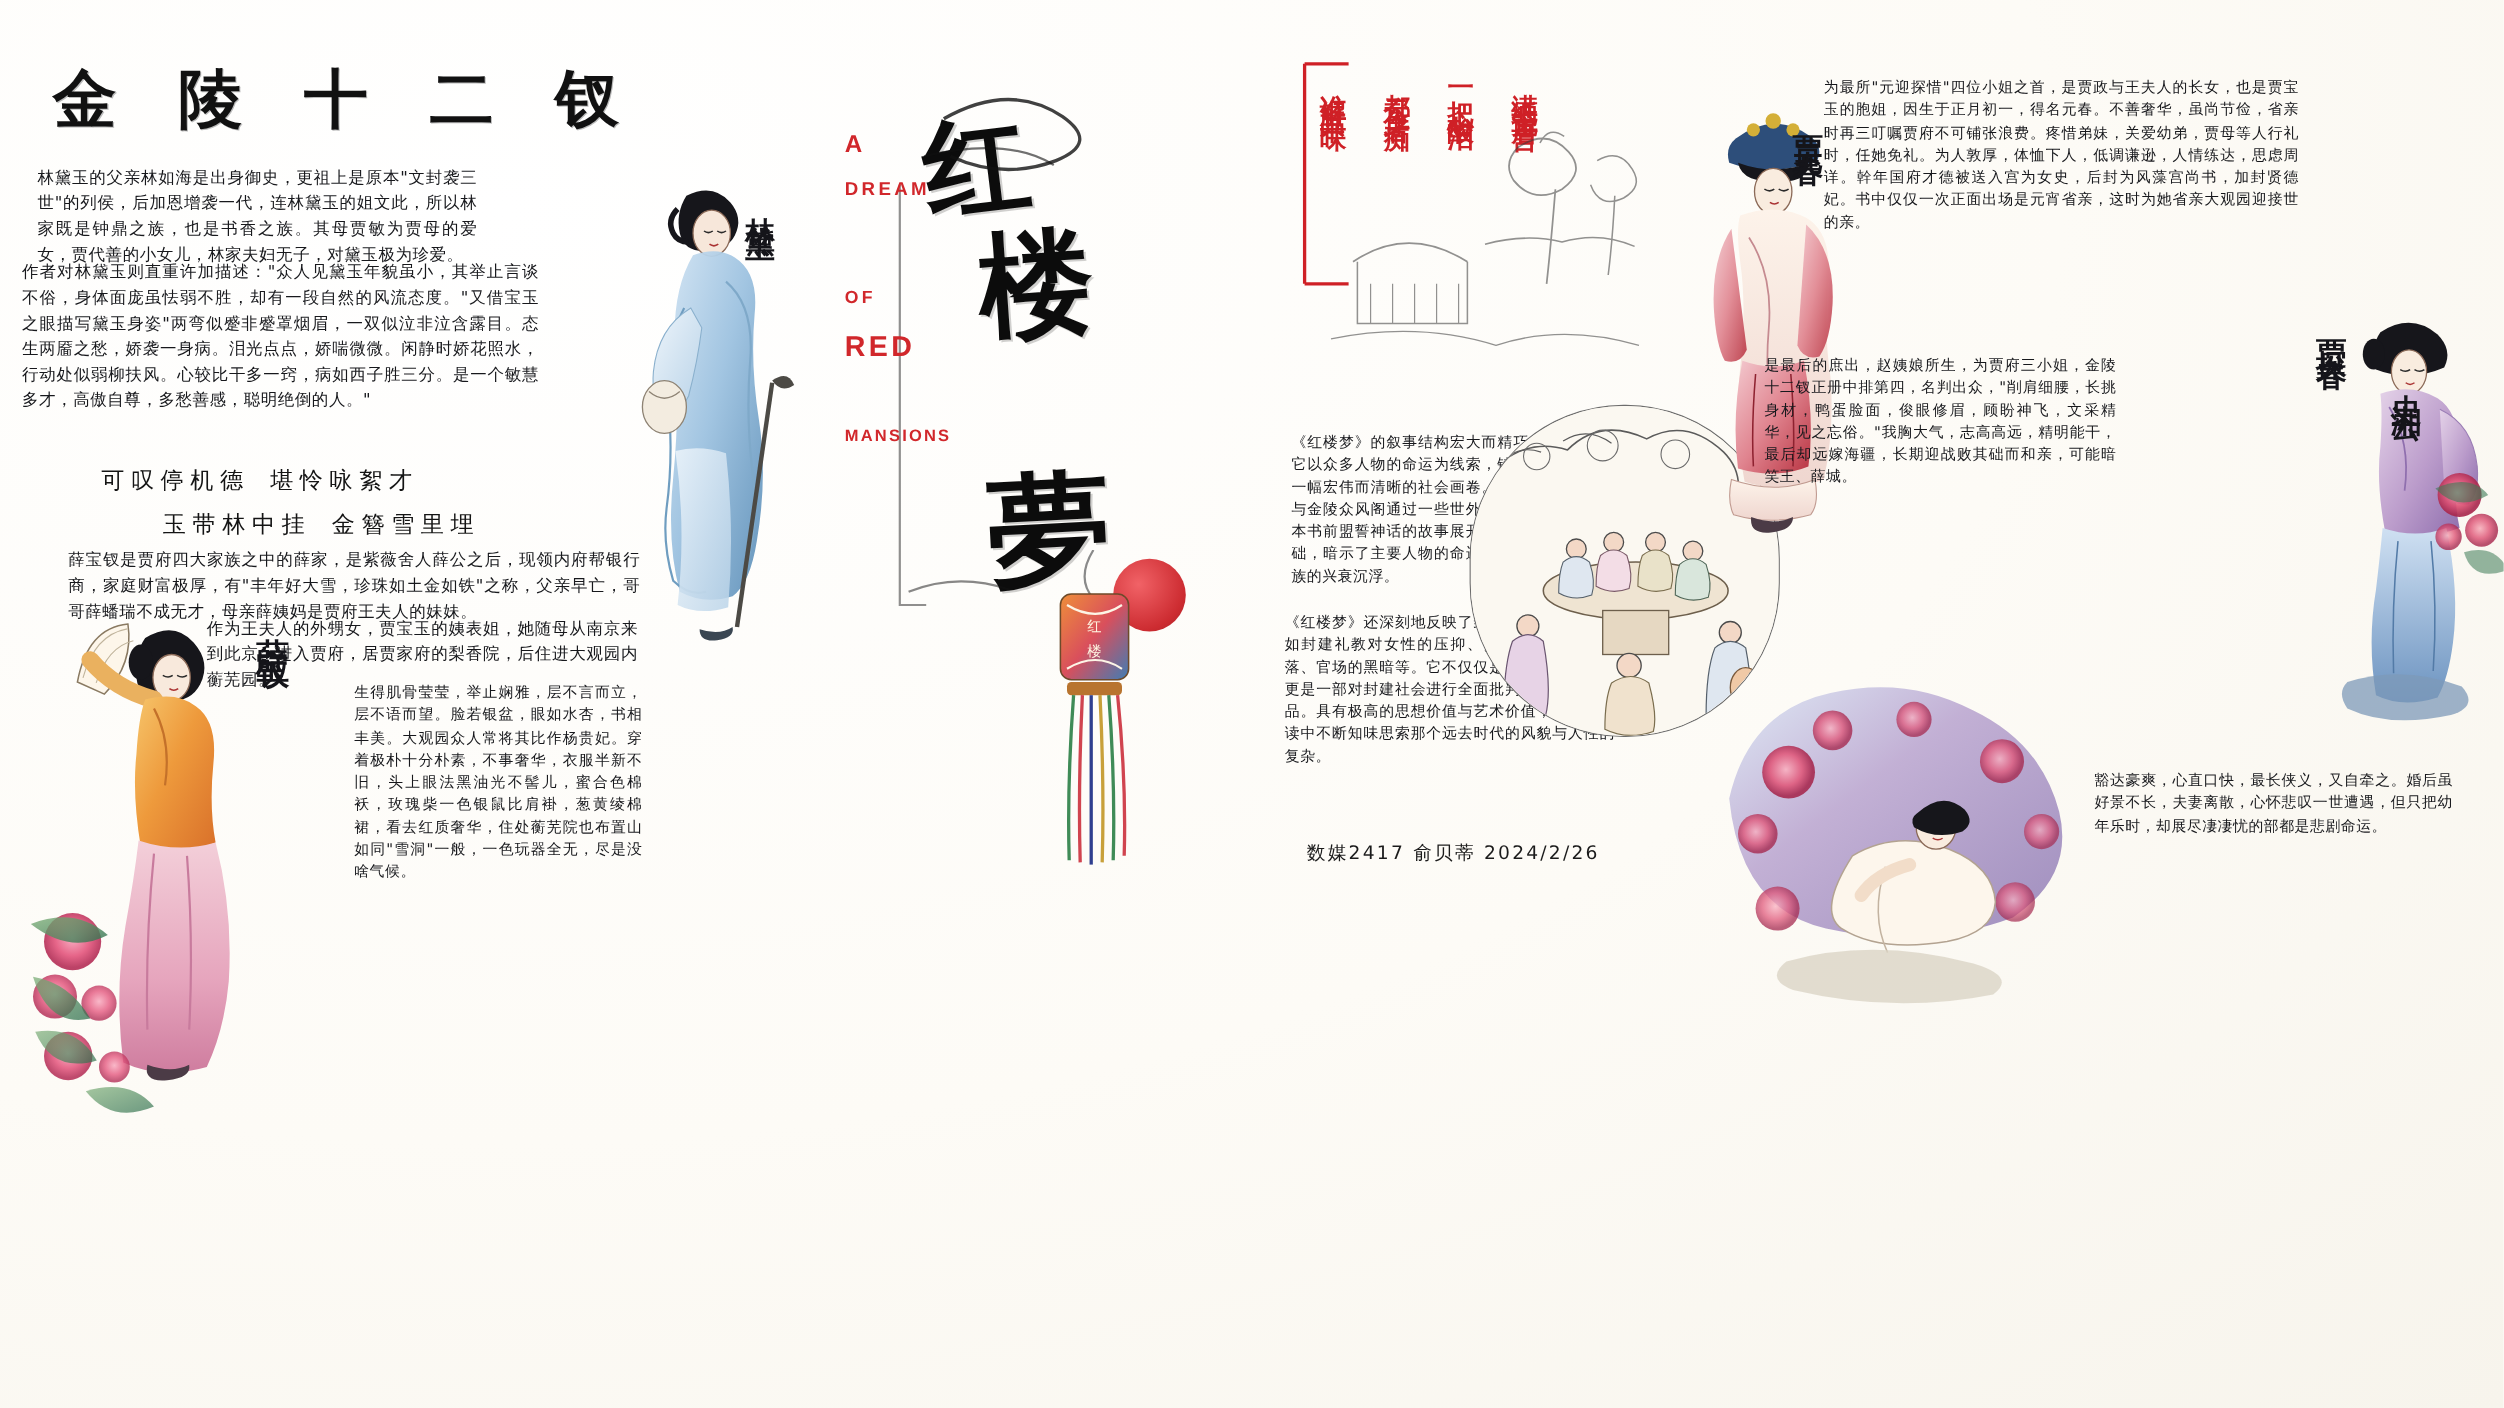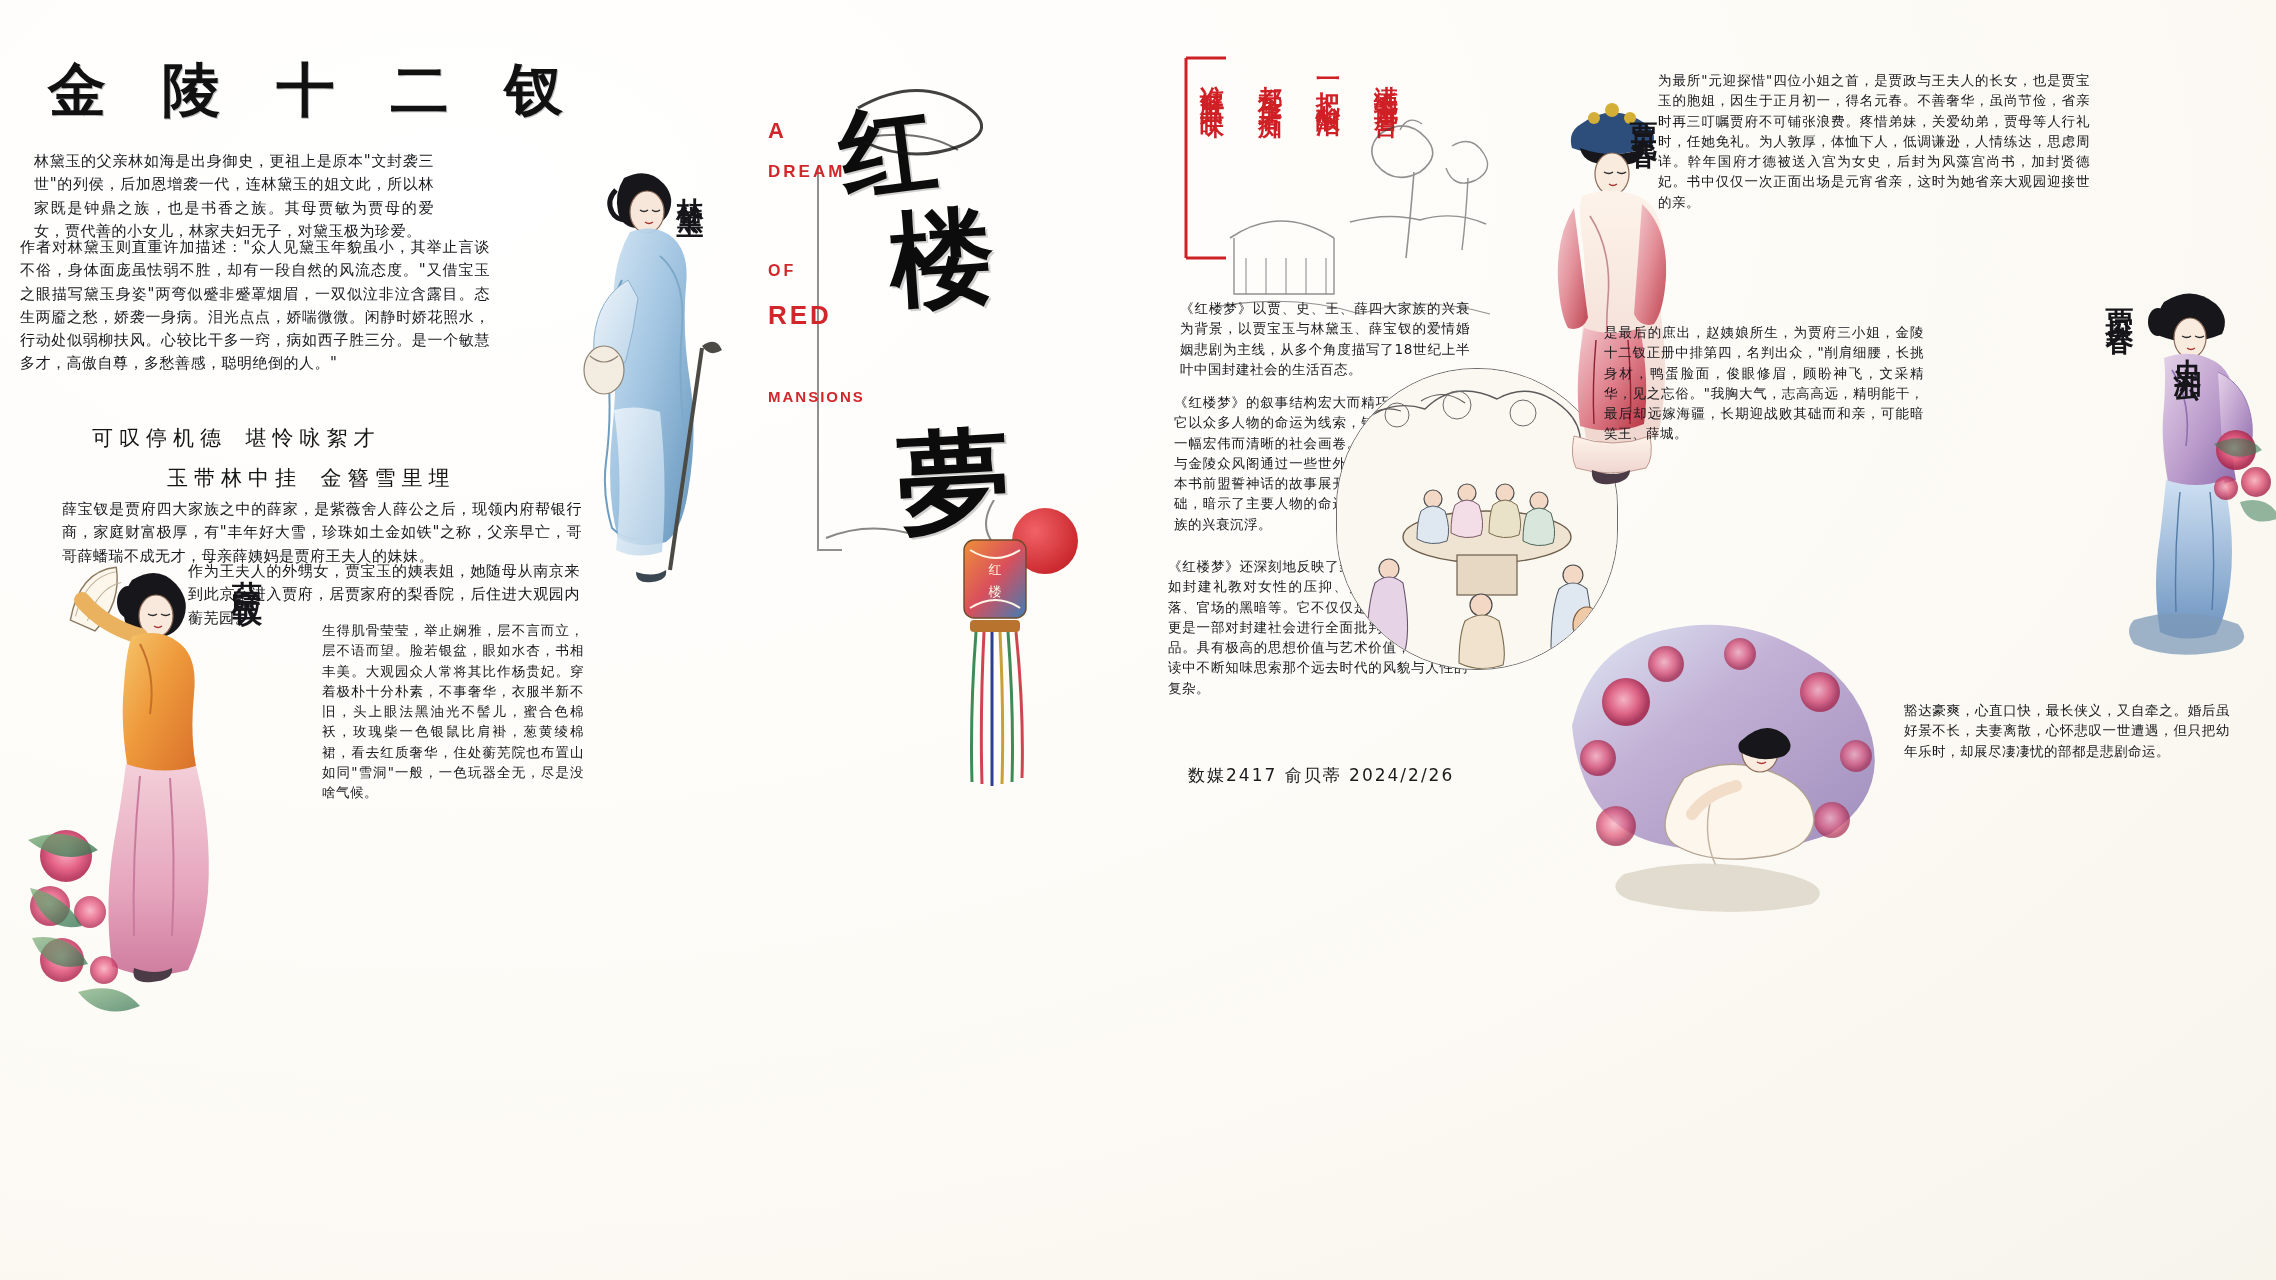--- a/index.html
+++ b/index.html
@@ -36,21 +36,21 @@
     font-weight:700;color:#111;
     text-shadow:1px 1px 0 #bbb;
   }
   #p-daiyu-1{position:absolute;left:34px;top:150px;width:400px;}
   #p-daiyu-2{position:absolute;left:20px;top:236px;width:470px;}
   #couplet{
     position:absolute;left:92px;top:420px;width:560px;
     font-family:Liberation Mono, monospace;
     font-size:21px;line-height:1.9;letter-spacing:6px;color:#141414;
   }
-  #couplet .l2{margin-left:75px;}
+  #couplet .l2{margin-left:56px;}
   #p-baochai-1{position:absolute;left:62px;top:498px;width:520px;}
   #p-baochai-2{position:absolute;left:188px;top:560px;width:392px;}
   #name-daiyu{
     position:absolute;left:672px;top:176px;
     writing-mode:vertical-rl;
     font-family:"DejaVu Sans", sans-serif;
     font-size:27px;letter-spacing:8px;font-weight:700;color:#15151a;
   }
   #name-baochai{
     position:absolute;left:226px;top:556px;
@@ -312,21 +312,20 @@
       <path d="M214 60 q-4 50 -8 86" fill="none" stroke="#3a3a3a" stroke-width="1.6"></path>
       <path d="M252 34 q20 -12 32 8 q10 16 -8 26 q-22 10 -30 -12" fill="none" stroke="#3a3a3a" stroke-width="1.4"></path>
       <path d="M268 66 q-2 40 -6 72" fill="none" stroke="#3a3a3a" stroke-width="1.4"></path>
       <path d="M150 110 q38 -10 70 -2 q34 -10 66 4" fill="none" stroke="#3a3a3a" stroke-width="1.4"></path>
       <path d="M30 126 q50 -34 104 0" fill="none" stroke="#3a3a3a" stroke-width="1.6"></path>
       <path d="M34 126 l0 56 l100 0 l0 -56" fill="none" stroke="#3a3a3a" stroke-width="1.4"></path>
       <path d="M46 182 l0 -36 m20 36 l0 -36 m20 36 l0 -36 m20 36 l0 -36 m20 36 l0 -36" stroke="#3a3a3a" stroke-width="1.1" fill="none"></path>
       <path d="M10 196 q80 -16 150 6 q60 -20 130 0" fill="none" stroke="#3a3a3a" stroke-width="1.2"></path>
     </svg>
 
-    <div class="hw xs" id="mid-p1">《红楼梦》以贾、史、王、薛四大家族的兴衰为背景，以贾宝玉与林黛玉、薛宝钗的爱情婚姻悲剧为主线，从多个角度描写了18世纪上半叶中国封建社会的生活百态。</div>
     <div class="hw xs" id="mid-p2">《红楼梦》的叙事结构宏大而精巧。它以众多人物的命运为线索，铺展出一幅宏伟而清晰的社会画卷。前宝玉与金陵众风阁通过一些世外补补天，本书前盟誓神话的故事展开奠定了基础，暗示了主要人物的命运走向和家族的兴衰沉浮。</div>
     <div class="hw xs" id="mid-p3">《红楼梦》还深刻地反映了封建社会种种问题，如封建礼教对女性的压抑、贵族家庭的腐朽堕落、官场的黑暗等。它不仅仅是一部爱情小说，更是一部对封建社会进行全面批判的百科全书作品。具有极高的思想价值与艺术价值，让人在阅读中不断知味思索那个远去时代的风貌与人性的复杂。</div>
 
     <div class="scroll-ill" style="left:576px;top:368px;width:280px;height:300px;border-radius:140px 140px 140px 140px;">
       <svg viewBox="0 0 280 300" width="280" height="300">
         <rect x="0" y="0" width="280" height="300" fill="#fbf8f1"></rect>
 
         <path d="M10 70 q34 -44 78 -30 q30 -30 72 -10 q36 -20 70 12 q18 18 12 44" fill="none" stroke="#5b5b5b" stroke-width="1.4"></path>
         <path d="M24 56 q16 -22 40 -14 m20 -10 q22 -14 44 2" fill="none" stroke="#5b5b5b" stroke-width="1.1"></path>
         <circle cx="60" cy="46" r="12" fill="none" stroke="#6a6a6a" stroke-width="1"></circle>

